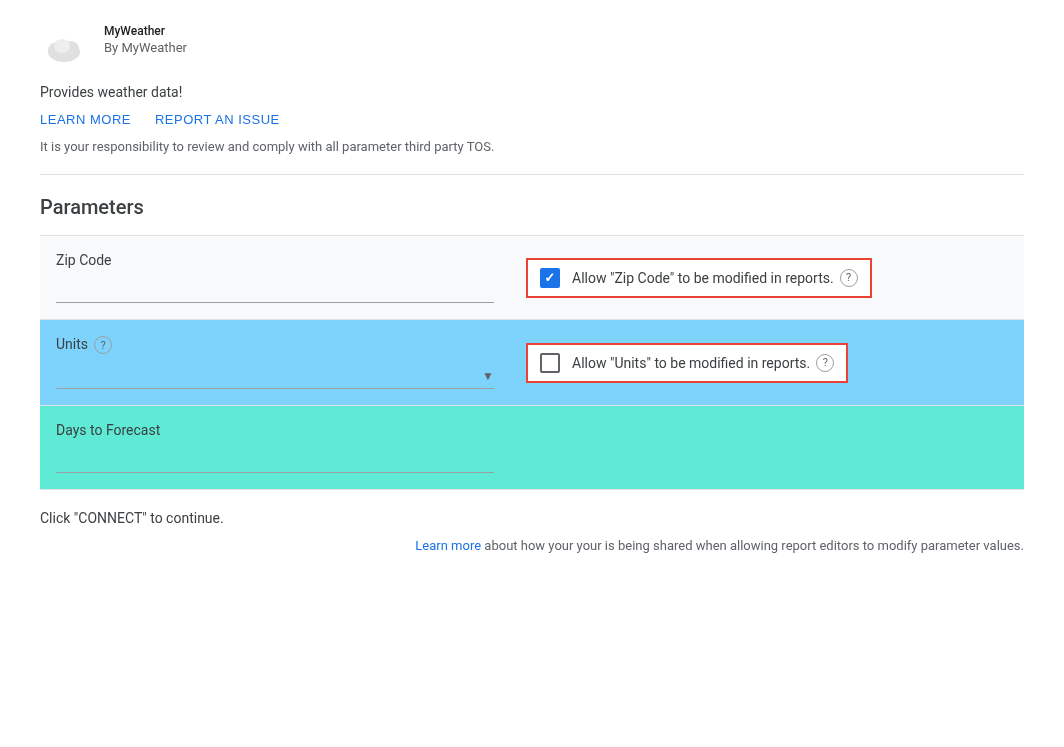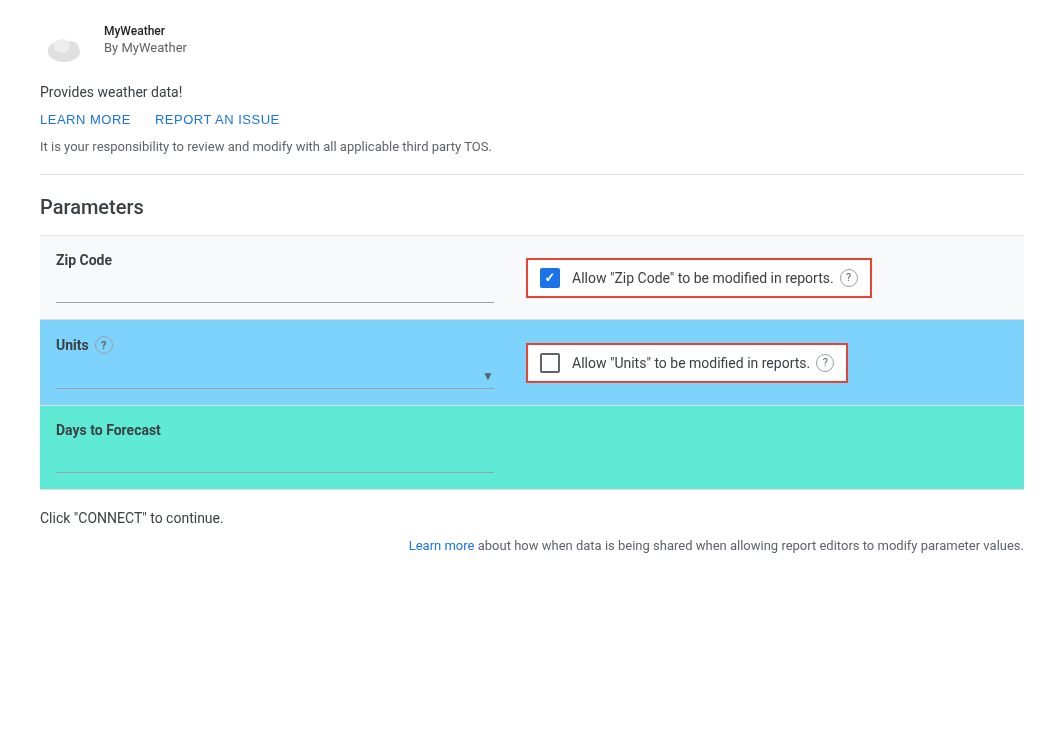--- a/index.html
+++ b/index.html
@@ -82,24 +82,23 @@
 
     .section-title {
       font-size: 20px;
       font-weight: 500;
       color: #3c4043;
       margin-bottom: 16px;
     }
 
     .param-label {
       font-size: 14px;
-      font-weight: 700;
-      color: #3c4043;
-      display: flex;
-      align-items: center;
+      font-weight: 400;
+      color: #3c4043;
+      display: flex;
       gap: 6px;
       margin-bottom: 10px;
     }
 
     .param-select-wrapper {
       display: flex;
       align-items: center;
       border-bottom: 1px solid #9aa0a6;
       margin-bottom: 16px;
       padding: 4px 0;
@@ -262,21 +261,21 @@
     </div>
   </div>
 
   <div class="app-description">Provides weather data!</div>
 
   <div class="links-row">
     <button class="link-btn">LEARN MORE</button>
     <button class="link-btn">REPORT AN ISSUE</button>
   </div>
 
-  <div class="tos-text">It is your responsibility to review and modify with all applicable third party TOS.</div>
+  <div class="tos-text">It is your responsibility to review and comply with all parameter third party TOS.</div>
 
   <hr class="divider">
 
   <div class="section-title">Parameters</div>
 
   <div>
 
     <div class="param-inner-row" style="background:#f8f9fa; border-top:1px solid #e0e0e0; border-bottom:1px solid #e0e0e0;">
       <div class="left-col">
         <div class="param-label">
@@ -339,16 +338,16 @@
         
       </div>
     </div>
 
   </div>
 
   <div class="footer-text">Click "CONNECT" to continue.</div>
 
   <div class="footer-note">
     <a href="#">Learn more</a>
-    <span>about how when data is being shared when allowing report editors to modify parameter values.</span>
+    <span>about how your your is being shared when allowing report editors to modify parameter values.</span>
   </div>
 
 </div>
 
 </body></html>

